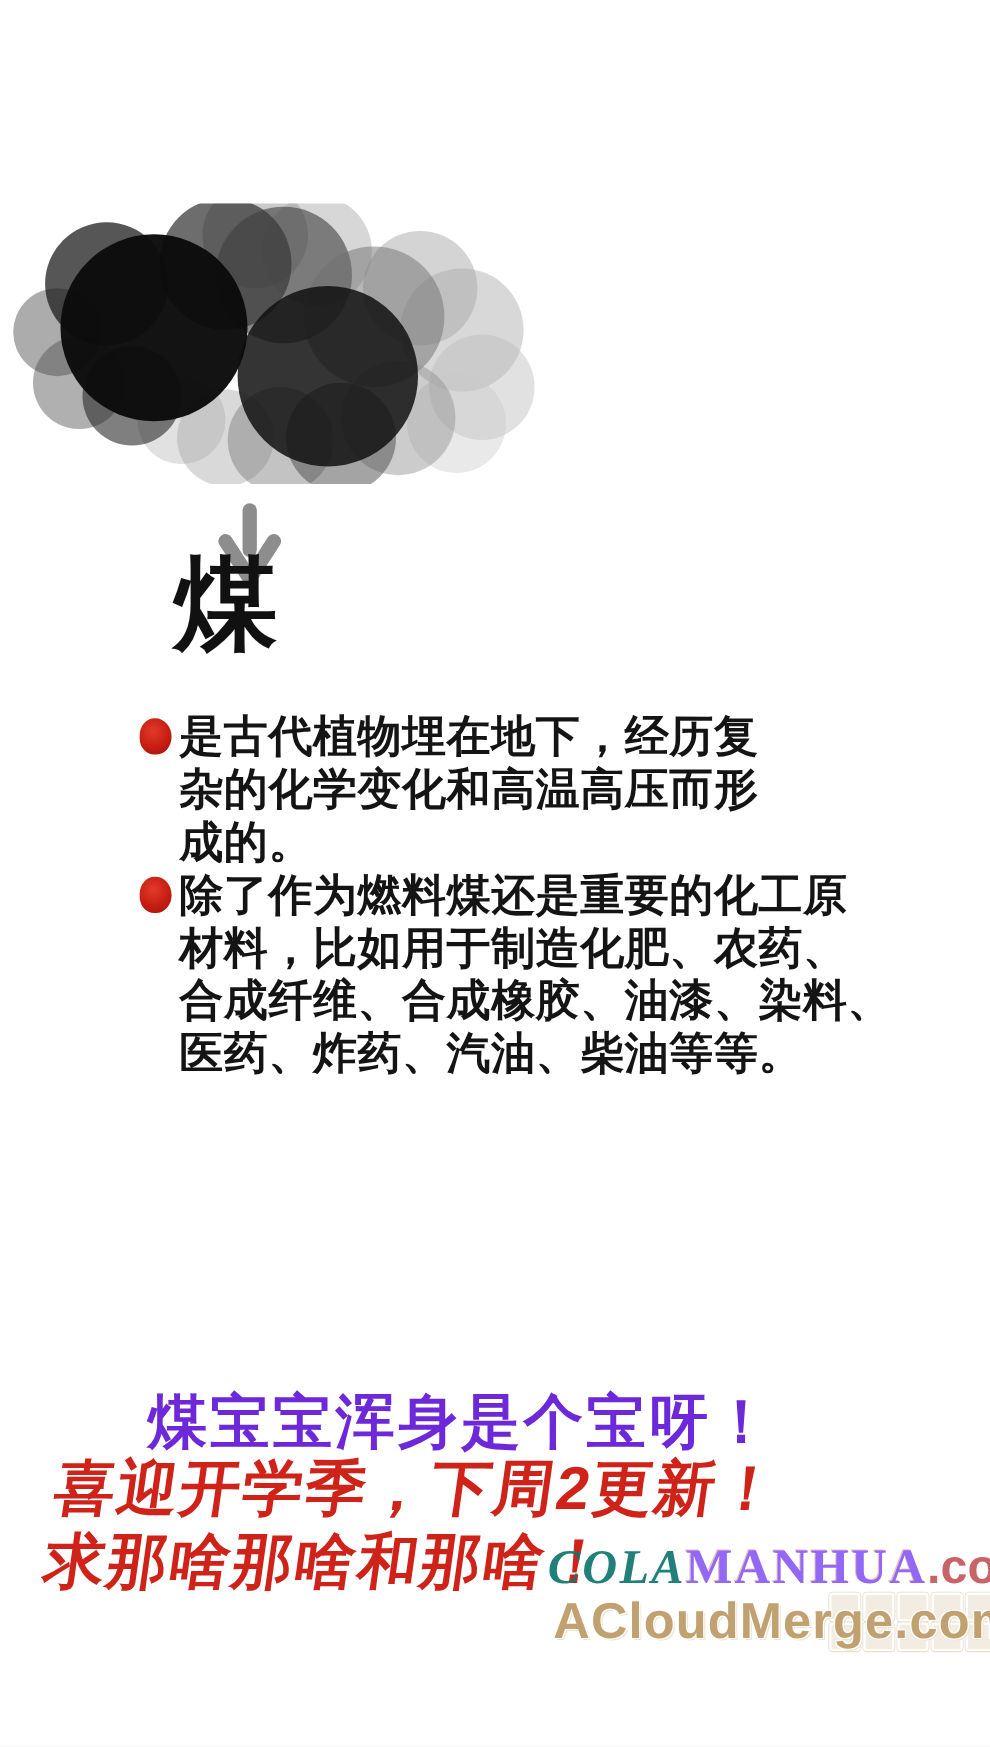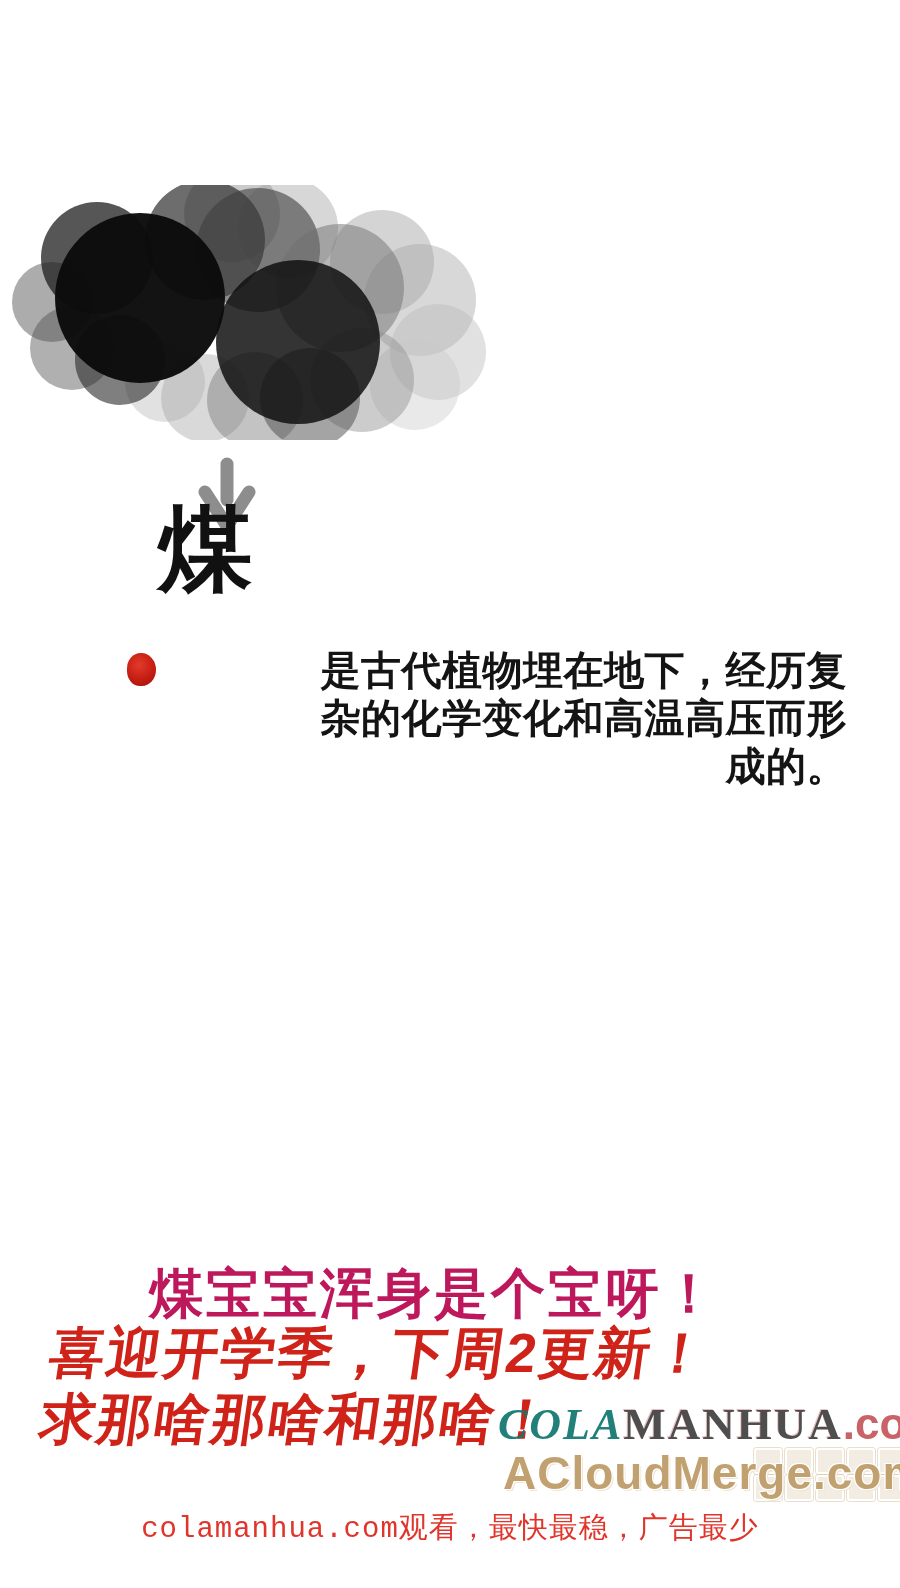--- a/index.html
+++ b/index.html
@@ -19,34 +19,34 @@
   
   .heading{
     position:absolute;left:158px;top:500px;
     font-size:94px;line-height:1.05;font-weight:900;
     letter-spacing:0;color:#111;
   }
   
   .bullets{
     position:absolute;left:127px;top:646px;width:720px;
     font-size:40px;line-height:48px;font-weight:800;
-    letter-spacing:0.5px;color:#141414;text-align:right;
+    letter-spacing:0.5px;color:#141414;
   }
   .bullet-item{position:relative;padding-left:36px;}
   .bullet-dot{
     position:absolute;left:0;top:7px;width:29px;height:33px;
     border-radius:48% 52% 50% 46%;
     background:radial-gradient(circle at 42% 36%, #e23a2a 0%, #c61d12 55%, #9d120a 100%);
   }
   .bullet-text{white-space:pre-line;}
   
   .closing{
-    position:absolute;left:149px;top:1264px;
+    position:absolute;left:134px;top:1264px;
     font-size:54px;line-height:58px;font-weight:900;
-    letter-spacing:3px;color:#be185d;white-space:nowrap;
+    letter-spacing:3px;color:#6d28d9;white-space:nowrap;
   }
   
   .promo{
     position:absolute;left:36px;top:1320px;z-index:2;
     font-size:55px;line-height:66px;font-weight:900;
     letter-spacing:2px;color:#cf2218;
     transform:skewX(-8deg);transform-origin:0 100%;
     white-space:pre-line;
   }
   
@@ -54,21 +54,21 @@
     position:absolute;left:498px;top:1398px;z-index:3;
     white-space:nowrap;opacity:0.92;
   }
   .wm-cola{
     font-family:"Liberation Serif","DejaVu Serif",serif;
     font-style:italic;font-size:44px;font-weight:700;
     color:#0f766e;letter-spacing:2px;
   }
   .wm-manhua{
     font-family:"Liberation Serif","DejaVu Serif",serif;
-    font-size:45px;font-weight:700;color:#404040;
+    font-size:45px;font-weight:700;color:#8b5cf6;
     letter-spacing:2px;
     text-shadow:1px 1px 0 #ffffff,-1px -1px 0 #e8b9ba;
   }
   .wm-dotcom{
     font-size:44px;font-weight:900;color:#c4575b;letter-spacing:0;
   }
   .wm-row2{
     position:absolute;left:503px;top:1446px;z-index:3;
     font-size:46px;font-weight:900;letter-spacing:1px;
     color:#c2a171;white-space:nowrap;
@@ -127,20 +127,27 @@
 
   <div class="heading">煤</div>
 
   <div class="bullets">
     <div class="bullet-item">
       <span class="bullet-dot"></span>
       <div class="bullet-text">是古代植物埋在地下，经历复
 杂的化学变化和高温高压而形
 成的。</div>
     </div>
+    <div class="bullet-item">
+      <span class="bullet-dot"></span>
+      <div class="bullet-text">除了作为燃料煤还是重要的化工原
+材料，比如用于制造化肥、农药、
+合成纤维、合成橡胶、油漆、染料、
+医药、炸药、汽油、柴油等等。</div>
+    </div>
   </div>
 
   <div class="closing">煤宝宝浑身是个宝呀！</div>
 
   <div class="promo">喜迎开学季，下周2更新！
 求那啥那啥和那啥！</div>
 
   <div class="mosaic">
     <div class="mosaic-row">
       <span class="mosaic-cell"></span><span class="mosaic-cell"></span><span class="mosaic-cell"></span><span class="mosaic-cell"></span><span class="mosaic-cell"></span>
@@ -149,15 +156,14 @@
       <span class="mosaic-cell"></span><span class="mosaic-cell"></span><span class="mosaic-cell"></span><span class="mosaic-cell"></span><span class="mosaic-cell"></span>
     </div>
   </div>
 
   <div class="wm-row1">
     <span class="wm-cola">COLA</span><span class="wm-manhua">MANHUA</span><span class="wm-dotcom">.com</span>
   </div>
 
   <div class="wm-row2">ACloudMerge.com</div>
 
-  <div class="footer">colamanhua.com观看，最快最稳，广告最少</div>
 
 </div>
 
 </body></html>

